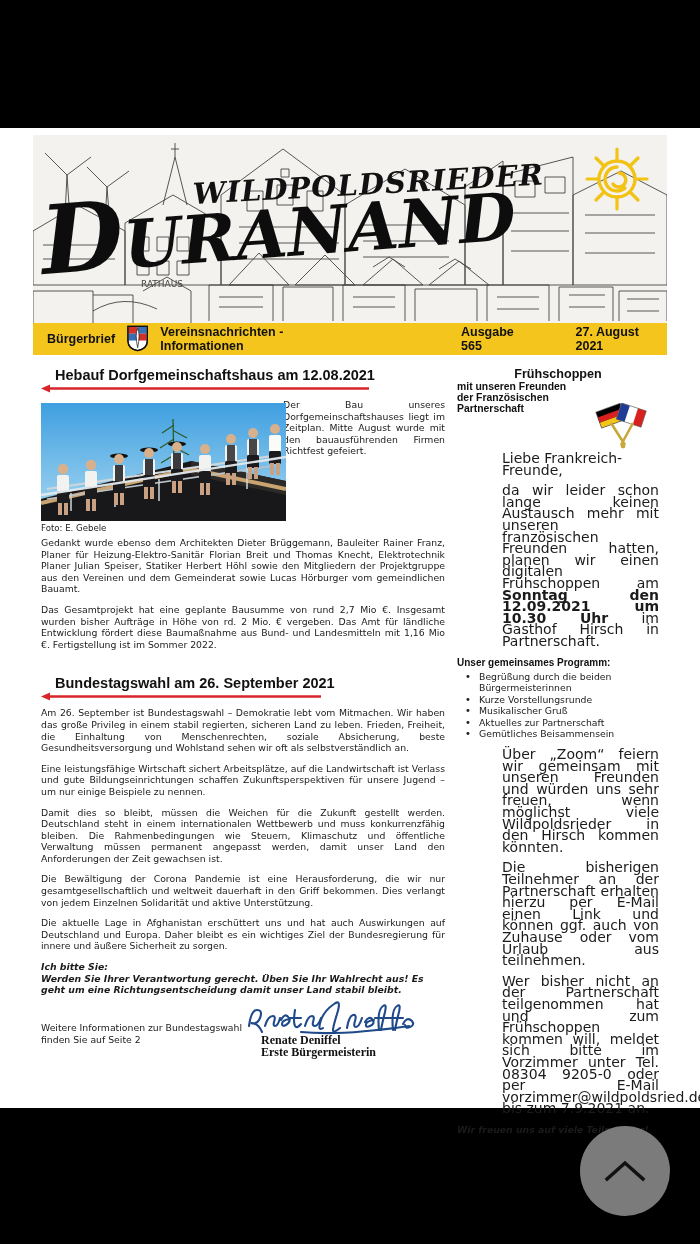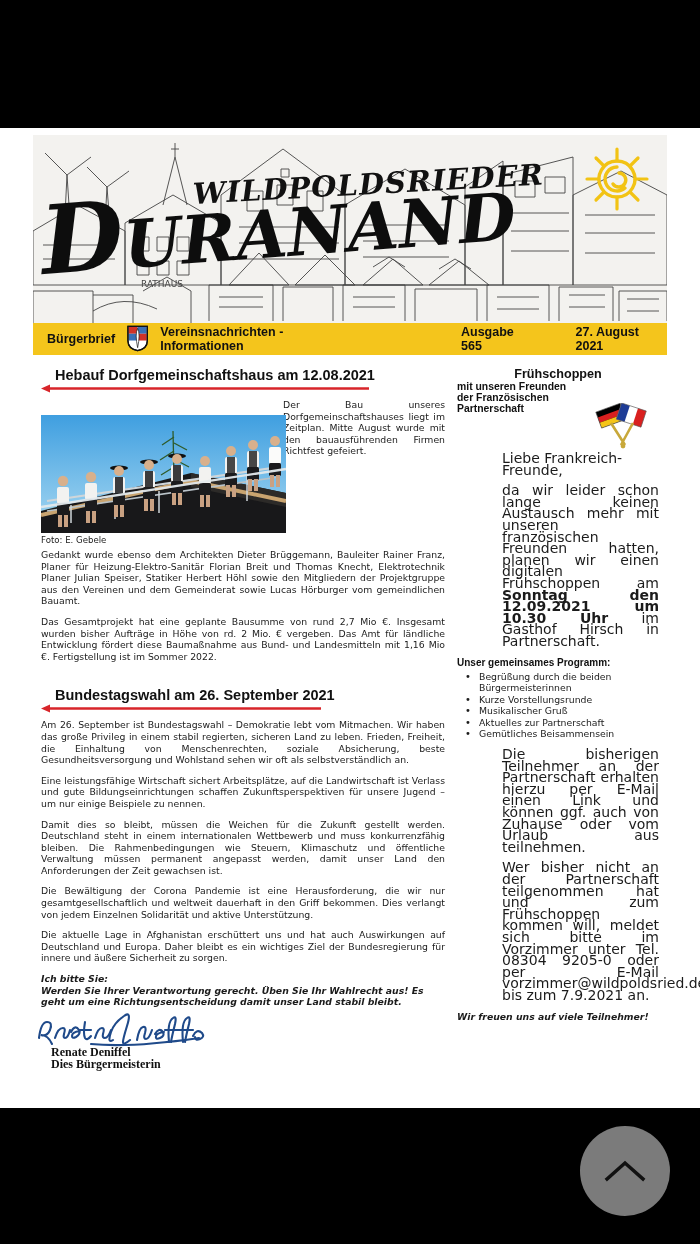--- a/index.html
+++ b/index.html
@@ -79,21 +79,21 @@
   .rule svg { position: absolute; left: 0; top: 0; }
 
   p.body, .body {
     font-family: "DejaVu Sans", sans-serif;
     font-size: 9.3px; line-height: 11.6px; color: #1b1b1b;
     text-align: justify; margin-bottom: 9px;
   }
   .body.emph { font-style: italic; font-weight: bold; text-align: left; }
 
   
-  .photo-wrap { float: left; width: 232px; margin: 16px 10px 4px 0; }
+  .photo-wrap { float: left; width: 232px; margin: 4px 10px 4px 0; }
   .photo { width: 245px; height: 118px; position: relative; overflow: hidden; background:#6cb6e8; }
   .photo svg { position: absolute; left: 0; top: 0; }
   .photo-caption {
     font-family: "DejaVu Sans", sans-serif;
     font-size: 8.6px; color: #1b1b1b; padding-top: 2px;
   }
   .clearfix::after { content: ""; display: block; clear: both; }
 
   
   .sig-row { position: relative; margin-top: 26px; display: flex; }
@@ -396,20 +396,21 @@
 
           <p class="body">Am 26. September ist Bundestagswahl – Demokratie lebt vom Mitmachen. Wir haben das große Privileg in einem stabil regierten, sicheren Land zu leben. Frieden, Freiheit, die Einhaltung von Menschenrechten, soziale Absicherung, beste Gesundheitsversorgung und Wohlstand sehen wir oft als selbstverständlich an.</p>
           <p class="body">Eine leistungsfähige Wirtschaft sichert Arbeitsplätze, auf die Landwirtschaft ist Verlass und gute Bildungseinrichtungen schaffen Zukunftsperspektiven für unsere Jugend – um nur einige Beispiele zu nennen.</p>
           <p class="body">Damit dies so bleibt, müssen die Weichen für die Zukunft gestellt werden. Deutschland steht in einem internationalen Wettbewerb und muss konkurrenzfähig bleiben. Die Rahmenbedingungen wie Steuern, Klimaschutz und öffentliche Verwaltung müssen permanent angepasst werden, damit unser Land den Anforderungen der Zeit gewachsen ist.</p>
           <p class="body">Die Bewältigung der Corona Pandemie ist eine Herausforderung, die wir nur gesamtgesellschaftlich und weltweit dauerhaft in den Griff bekommen. Dies verlangt von jedem Einzelnen Solidarität und aktive Unterstützung.</p>
           <p class="body">Die aktuelle Lage in Afghanistan erschüttert uns und hat auch Auswirkungen auf Deutschland und Europa. Daher bleibt es ein wichtiges Ziel der Bundesregierung für innere und äußere Sicherheit zu sorgen.</p>
           <p class="body emph" style="white-space:pre-line">Ich bitte Sie:
 Werden Sie Ihrer Verantwortung gerecht. Üben Sie Ihr Wahlrecht aus! Es geht um eine Richtungsentscheidung damit unser Land stabil bleibt.</p>
 
           <div class="sig-row">
+            <div class="sig-left" style="white-space:pre-line">Weitere Informationen zur Bundestagswahl finden Sie auf Seite 2</div>
             <div class="sig-right">
               <svg class="sig-img" viewBox="0 0 180 42">
                 <g fill="none" stroke="#1f4a8a" stroke-width="2.1" stroke-linecap="round">
                   <path d="M6 30 q2 -16 8 -16 q6 0 3 8 q-3 7 -9 5 q7 0 11 9"></path>
                   <path d="M22 30 q3 -10 8 -10 q3 0 1 6 q-1 4 1 4 q3 0 5 -8"></path>
                   <path d="M38 24 q4 -8 8 -2 q2 4 -3 7 q-4 2 -4 -1 q0 -4 8 -5"></path>
                   <path d="M52 14 q-2 12 0 16 q2 3 6 -2"></path>
                   <path d="M46 22 h12"></path>
                   <path d="M62 30 q3 -10 7 -10 q3 0 1 6 q-1 4 2 4 q3 0 6 -8"></path>
                   <path d="M80 32 q-6 4 -2 -8 q3 -9 13 -16 q8 -6 3 10 q-4 13 -4 16 q0 4 7 -2"></path>
@@ -417,21 +418,21 @@
                   <path d="M122 26 q4 -7 8 -2 q2 4 -3 6 q-5 2 -4 -2 q1 -3 8 -4"></path>
                   <path d="M136 34 q-2 -20 4 -24 q4 -3 2 6 q-3 12 -4 18"></path>
                   <path d="M132 22 h14"></path>
                   <path d="M150 34 q-2 -20 4 -24 q4 -3 2 6 q-3 12 -4 18"></path>
                   <path d="M146 22 h14"></path>
                   <path d="M160 28 q4 -8 9 -3 q3 4 -2 6 q-5 2 -5 -2"></path>
                   <path d="M58 36 q40 4 108 -6"></path>
                 </g>
               </svg>
               <div class="sig-name">Renate Deniffel</div>
-              <div class="sig-name" style="padding-top:0">Dies Bürgermeisterin</div>
+              <div class="sig-name" style="padding-top:0">Erste Bürgermeisterin</div>
             </div>
           </div>
         </div>
 
         <div class="col-right">
           <div class="r-head-wrap">
             <div class="r-title">Frühschoppen</div>
             <div class="r-sub">mit unseren Freunden der Französischen Partnerschaft</div>
             <svg class="flags" viewBox="0 0 62 46">
               <g transform="rotate(-20 20 10)">
@@ -458,20 +459,21 @@
 
           <div class="r-prog-title" style="white-space:pre-line">Unser gemeinsames Programm:</div>
           <ul class="prog">
             <li>Begrüßung durch die beiden Bürgermeisterinnen</li>
             <li>Kurze Vorstellungsrunde</li>
             <li>Musikalischer Gruß</li>
             <li>Aktuelles zur Partnerschaft</li>
             <li>Gemütliches Beisammensein</li>
           </ul>
 
+          <p class="rbody">Über „Zoom“ feiern wir gemeinsam mit unseren Freunden und würden uns sehr freuen, wenn möglichst viele Wildpoldsrieder in den Hirsch kommen könnten.</p>
           <p class="rbody">Die bisherigen Teilnehmer an der Partnerschaft erhalten hierzu per E-Mail einen Link und können ggf. auch von Zuhause oder vom Urlaub aus teilnehmen.</p>
           <p class="rbody">Wer bisher nicht an der Partnerschaft teilgenommen hat und zum Frühschoppen kommen will, meldet sich bitte im Vorzimmer unter Tel. 08304 9205-0 oder per E-Mail vorzimmer@wildpoldsried.de bis zum 7.9.2021 an.</p>
           <div class="r-closing">Wir freuen uns auf viele Teilnehmer!</div>
         </div>
 
       </div>
     </div>
   </div>
 
   <div id="scrolltop" title="Nach oben">

